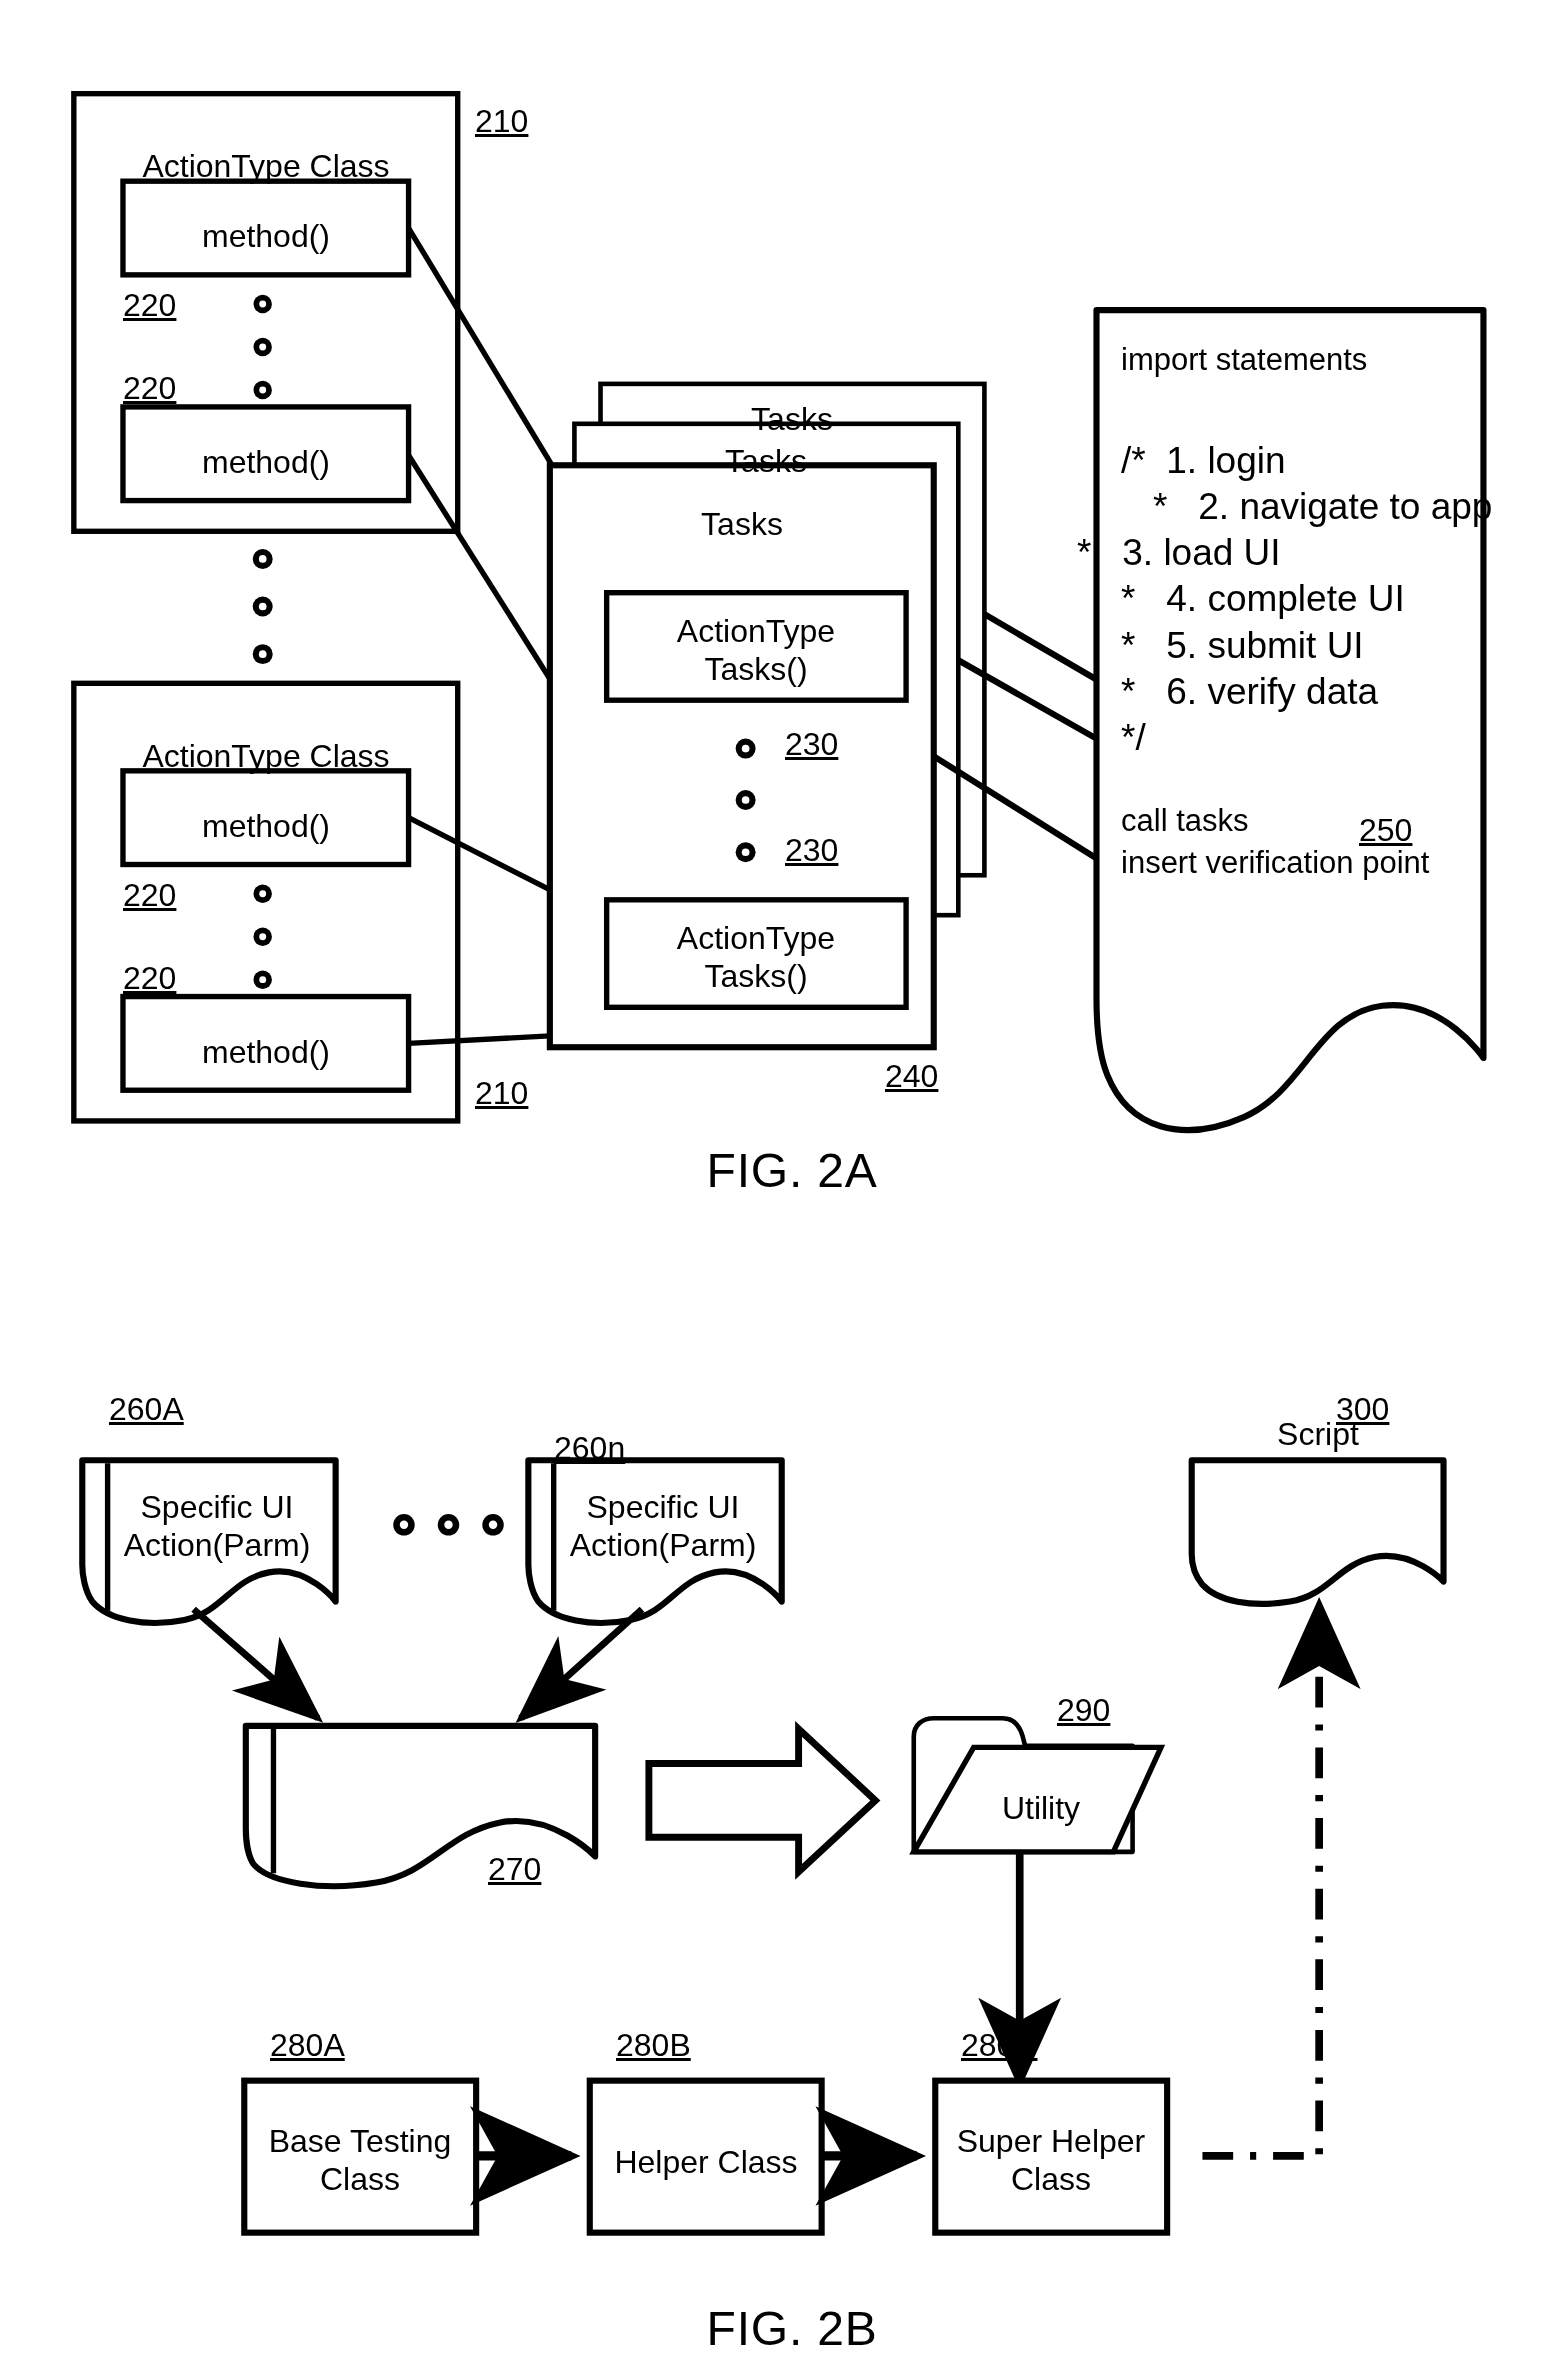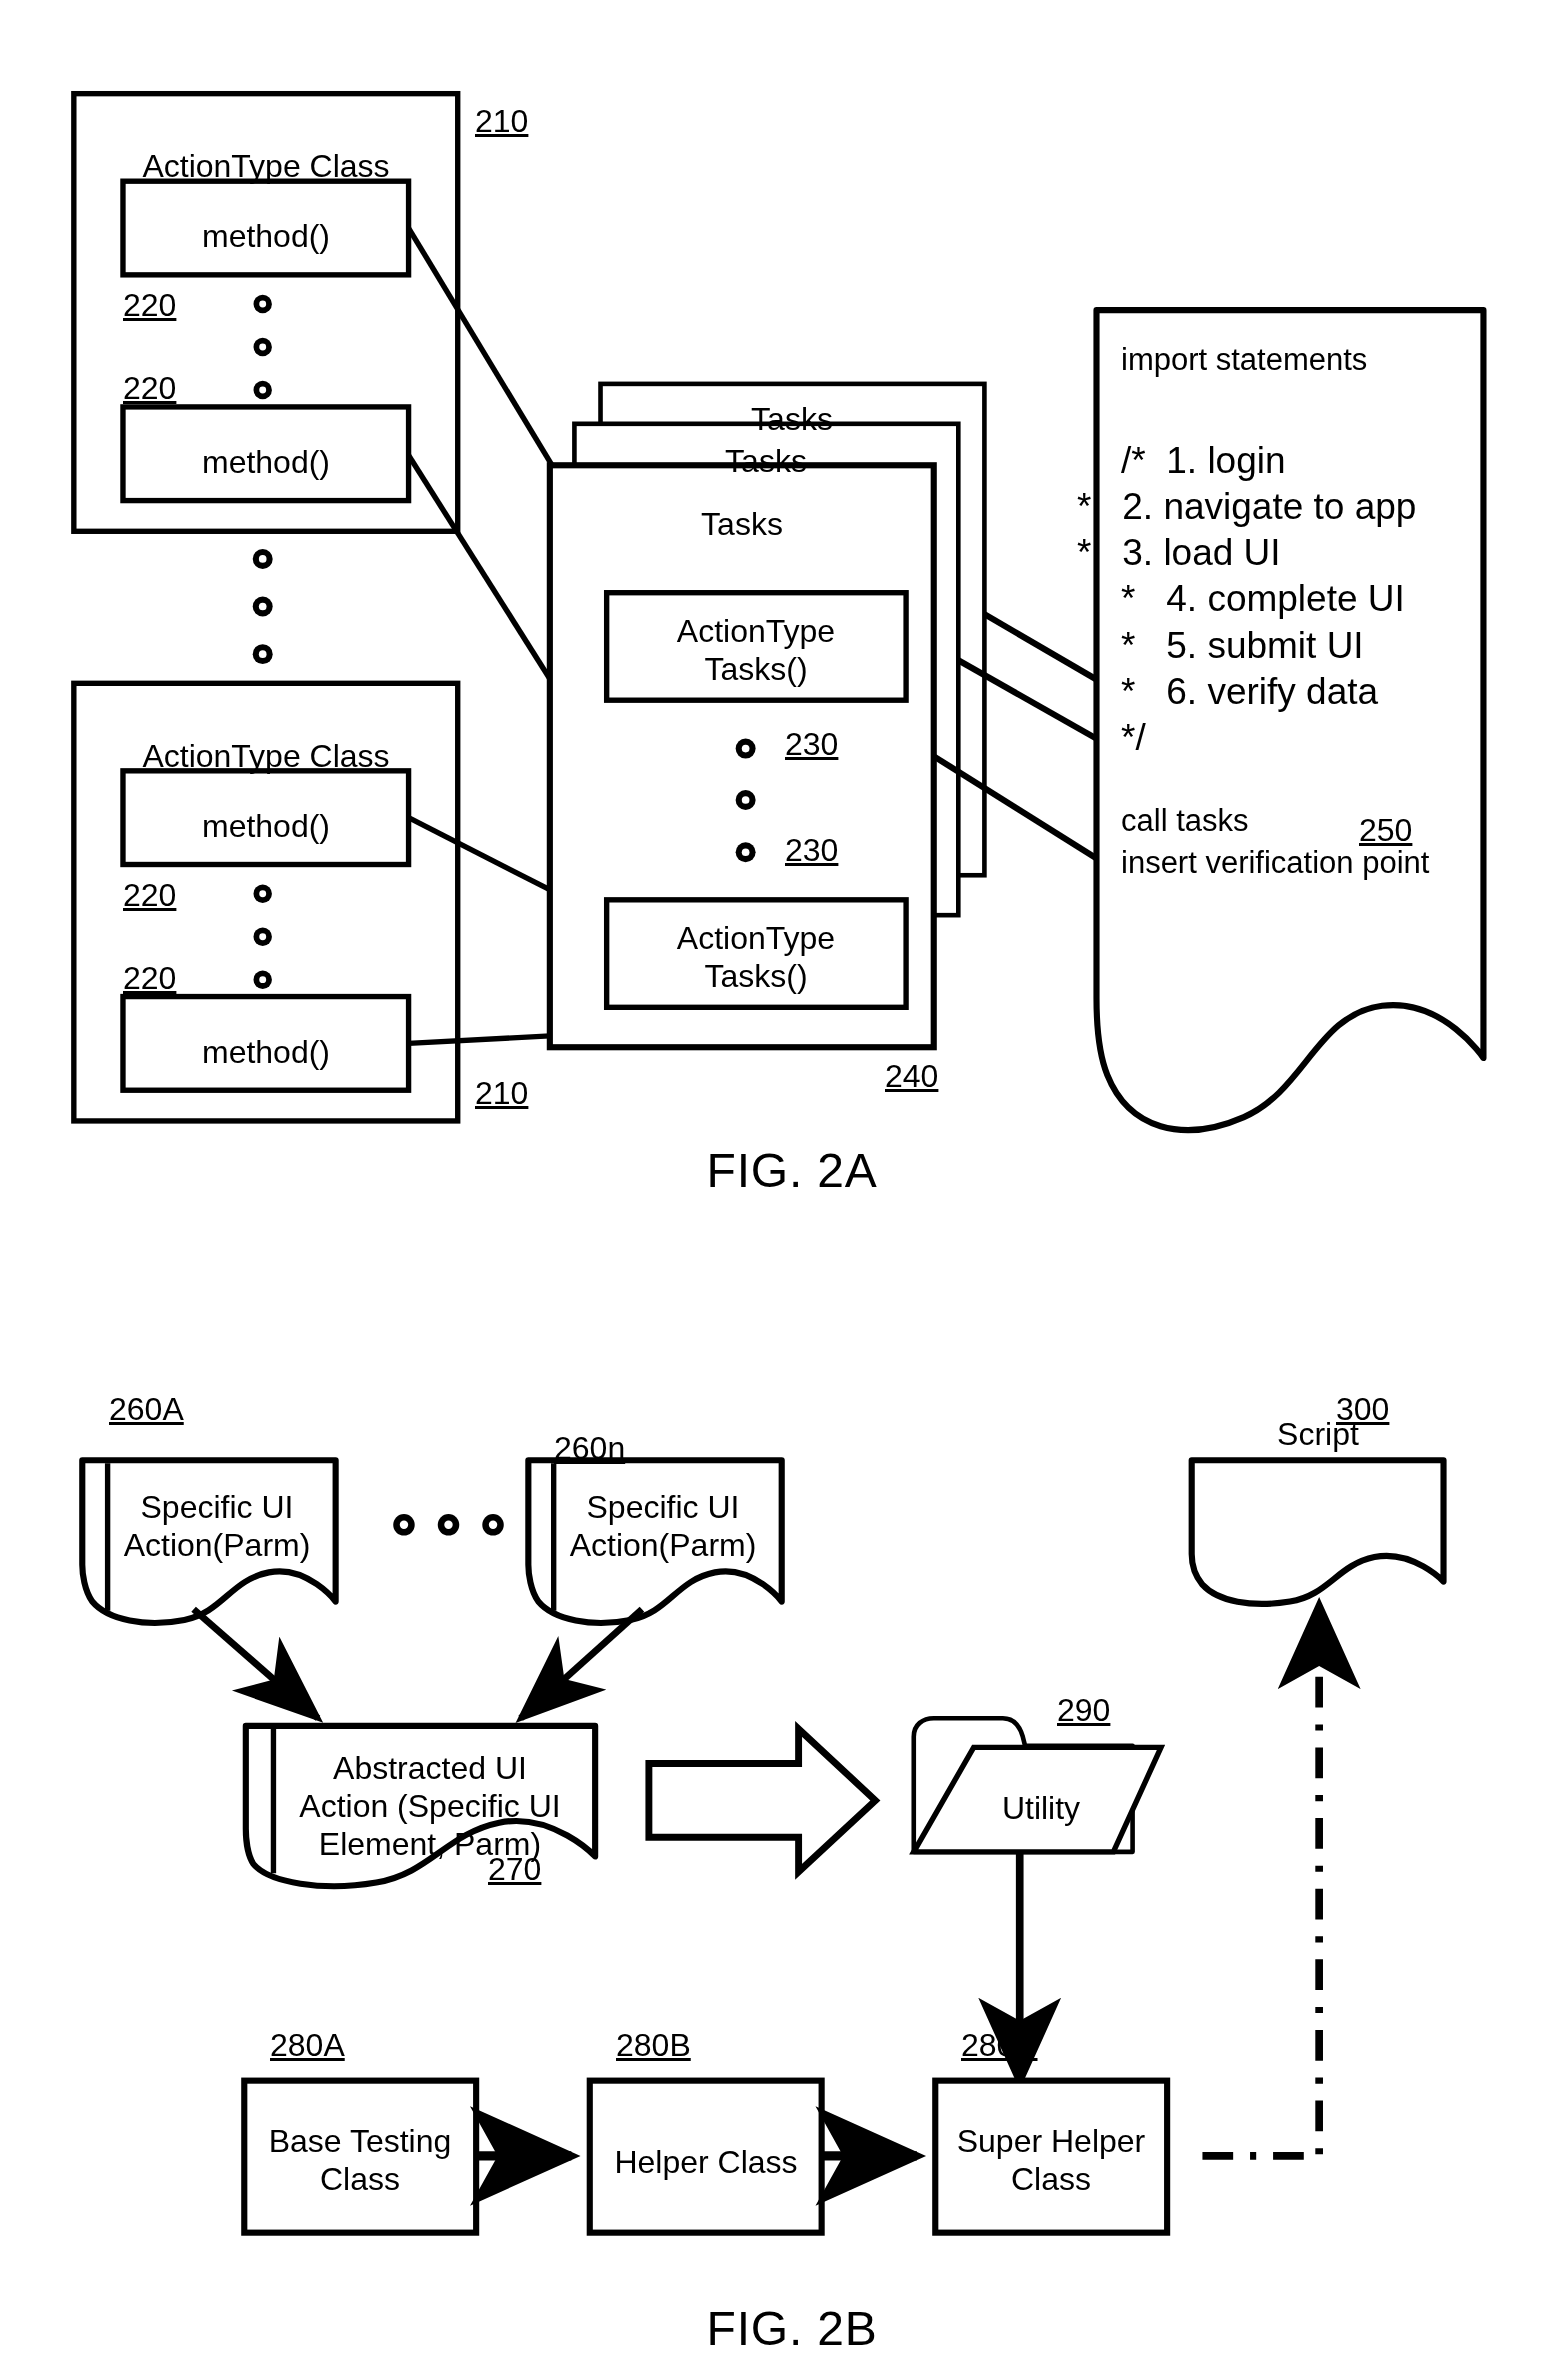--- a/index.html
+++ b/index.html
@@ -188,39 +188,38 @@
   <div class="txt ctr boxlbl" style="left:742px;top:498px;">Tasks</div>
   <div class="txt refnum" style="left:885px;top:1058px;">240</div>
 
   <div class="txt ctr boxlbl" style="left:756px;top:605px;">ActionType<br>Tasks()</div>
   <div class="txt ctr boxlbl" style="left:756px;top:912px;">ActionType<br>Tasks()</div>
   <div class="txt refnum" style="left:785px;top:726px;">230</div>
   <div class="txt refnum" style="left:785px;top:832px;">230</div>
 
   <div class="txt lbl" style="left:1121px;top:342px;">import statements</div>
   <div class="txt mono-ish" style="left:1121px;top:439px;">/*  1. login</div>
-  <div class="txt mono-ish" style="left:1077px;top:485px;">*   2. navigate to app</div>
+  <div class="txt mono-ish" style="left:1153px;top:485px;">*   2. navigate to app</div>
   <div class="txt mono-ish" style="left:1077px;top:531px;">*   3. load UI</div>
   <div class="txt mono-ish" style="left:1121px;top:577px;">*   4. complete UI</div>
   <div class="txt mono-ish" style="left:1121px;top:624px;">*   5. submit UI</div>
   <div class="txt mono-ish" style="left:1121px;top:670px;">*   6. verify data</div>
   <div class="txt mono-ish" style="left:1121px;top:716px;">*/</div>
   <div class="txt lbl" style="left:1121px;top:803px;">call tasks</div>
   <div class="txt lbl" style="left:1121px;top:845px;">insert verification point</div>
   <div class="txt refnum" style="left:1359px;top:812px;">250</div>
 
   <div class="txt ctr figlbl" style="left:792px;top:1135px;">FIG. 2A</div>
 
   <div class="txt refnum" style="left:109px;top:1391px;">260A</div>
   <div class="txt ctr boxlbl" style="left:217px;top:1481px;">Specific UI<br>Action(Parm)</div>
 
   <div class="txt refnum" style="left:554px;top:1391px;margin-top:39px;">260n</div>
   <div class="txt ctr boxlbl" style="left:663px;top:1481px;">Specific UI<br>Action(Parm)</div>
 
-  <div class="txt ctr boxlbl" style="left:430px;top:1742px;">Abstracted UI<br>Action (Specific UI<br>Element, Parm)</div>
   <div class="txt refnum" style="left:488px;top:1851px;">270</div>
 
   <div class="txt refnum" style="left:1057px;top:1692px;">290</div>
   <div class="txt ctr boxlbl" style="left:1041px;top:1782px;">Utility</div>
 
   <div class="txt refnum" style="left:1336px;top:1391px;">300</div>
   <div class="txt ctr boxlbl" style="left:1318px;top:1408px;">Script</div>
 
   <div class="txt refnum" style="left:270px;top:2027px;">280A</div>
   <div class="txt ctr boxlbl" style="left:360px;top:2115px;">Base Testing<br>Class</div>

